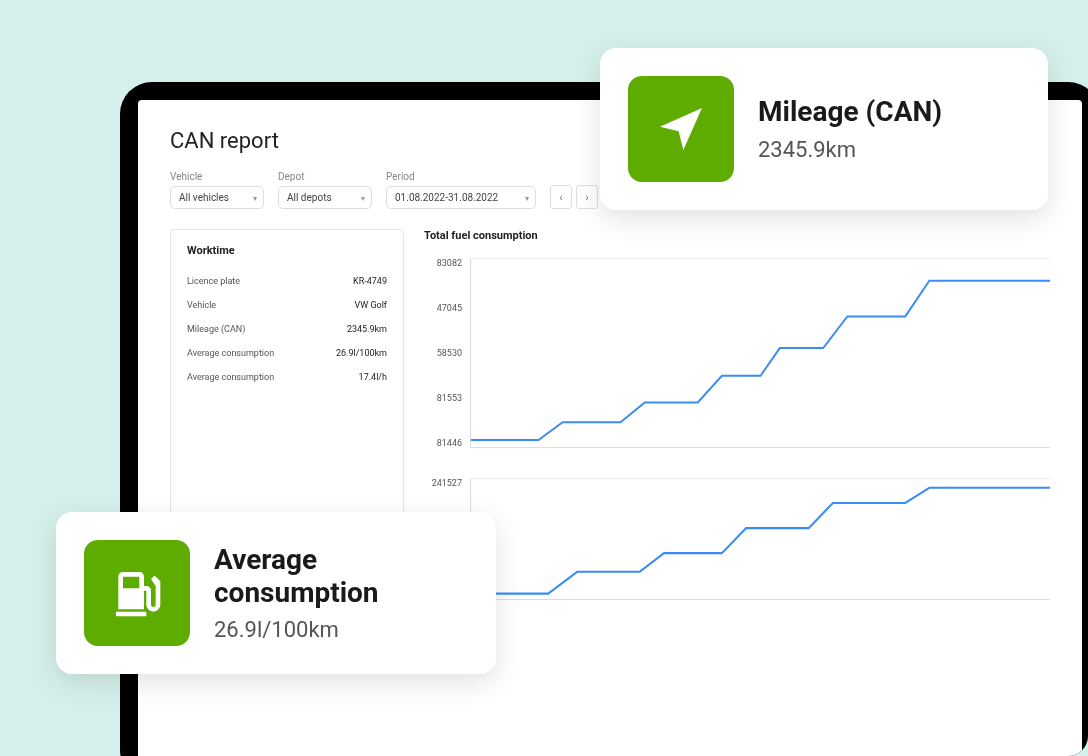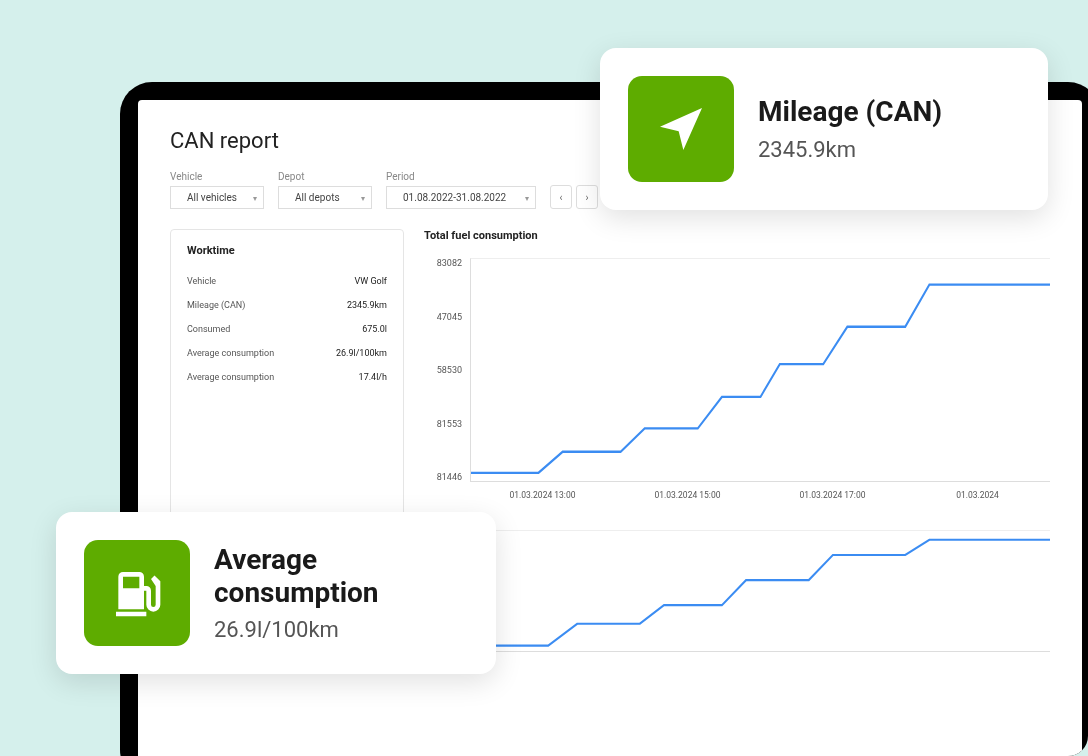--- a/index.html
+++ b/index.html
@@ -47,22 +47,22 @@
     display: flex;
     flex-direction: column;
     gap: 4px;
   }
   .filter-label {
     font-size: 10px;
     color: #888;
   }
   .select {
     border: 1px solid #ddd;
-    border-radius: 0;
-    padding: 5px 22px 5px 16px;
+    border-radius: 5px;
+    padding: 5px 22px 5px 8px;
     font-size: 10px;
     color: #444;
     background: #fff;
     position: relative;
     min-width: 94px;
     cursor: pointer;
     display: flex;
     align-items: center;
     justify-content: space-between;
   }
@@ -133,21 +133,21 @@
   }
   .chart-block { }
   .chart-title {
     font-size: 11px;
     font-weight: 700;
     color: #222;
     margin-bottom: 16px;
   }
   .chart {
     position: relative;
-    height: 224px;
+    height: 190px;
     display: flex;
   }
   .y-axis {
     display: flex;
     flex-direction: column;
     justify-content: space-between;
     font-size: 9px;
     color: #555;
     text-align: right;
     padding-right: 8px;
@@ -244,30 +244,30 @@
             </svg>
         </span>
       </div>
     </div>
 
     <div class="content-row">
 
       <div class="analytics-panel">
         <div class="analytics-title">Worktime</div>
         <div class="a-row">
+            <span class="k">Licence plate</span>
+            <span class="v">KR-4749</span>
+          </div>
+        <div class="a-row">
             <span class="k">Vehicle</span>
             <span class="v">VW Golf</span>
           </div>
         <div class="a-row">
             <span class="k">Mileage (CAN)</span>
             <span class="v">2345.9km</span>
-          </div>
-        <div class="a-row">
-            <span class="k">Consumed</span>
-            <span class="v">675.0l</span>
           </div>
         <div class="a-row">
             <span class="k">Average consumption</span>
             <span class="v">26.9l/100km</span>
           </div>
         <div class="a-row">
             <span class="k">Average consumption</span>
             <span class="v">17.4l/h</span>
           </div>
       </div>
@@ -283,26 +283,20 @@
               <span>58530</span>
               <span>81553</span>
               <span>81446</span>
             </div>
             <div class="plot">
               <svg viewBox="0 0 600 190" preserveAspectRatio="none">
                 <polyline fill="none" stroke="#3b8cf2" stroke-width="2" points="0,183 70,183 95,165 155,165 180,145 235,145 260,118 300,118 320,90 365,90 390,58 450,58 475,22 600,22"></polyline>
               </svg>
             </div>
           </div>
-          <div class="x-axis">
-            <div class="x-tick">01.03.2024 13:00</div>
-            <div class="x-tick">01.03.2024 15:00</div>
-            <div class="x-tick">01.03.2024 17:00</div>
-            <div class="x-tick">01.03.2024</div>
-          </div>
         </div>
 
         <div class="chart-block">
           <div class="chart" style="height:122px">
             <div class="y-axis">
               <span>241527</span>
               <span>240823</span>
             </div>
             <div class="plot">
               <svg viewBox="0 0 600 110" preserveAspectRatio="none">

